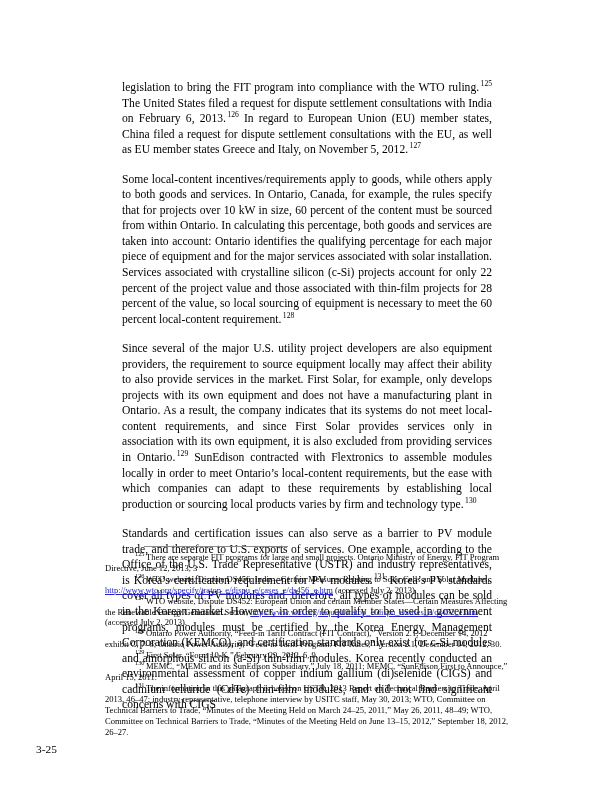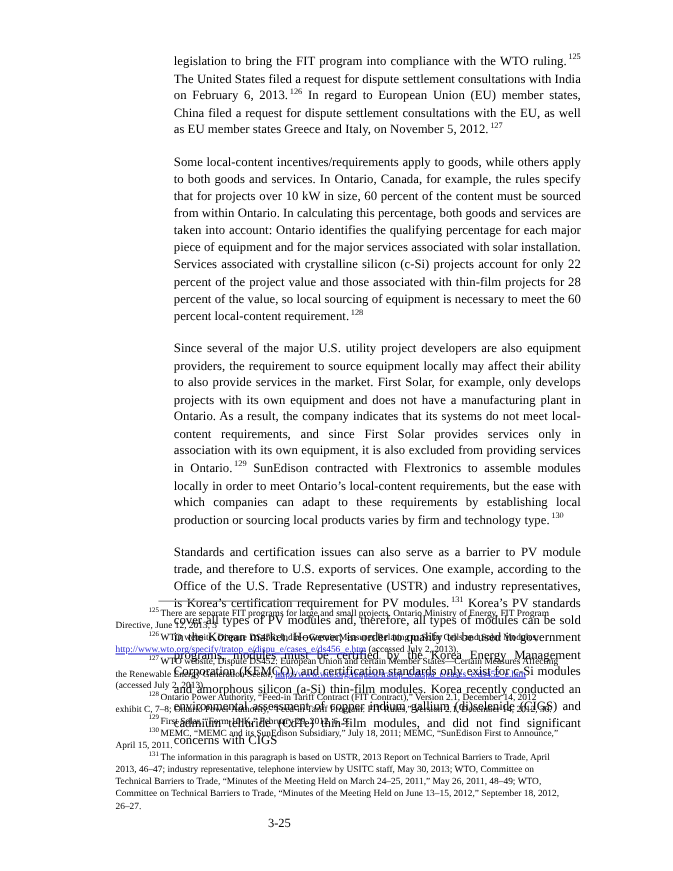--- a/index.html
+++ b/index.html
@@ -17,23 +17,22 @@
   }
   .page {
     position: absolute;
     left: 0; top: 0;
     width: 612px;
     height: 792px;
   }
   .content {
     position: absolute;
     left: 122px;
-    top: 48px;
+    top: 80px;
     width: 370px;
-    margin-left: 36px;
   }
   p.body-par {
     margin: 0 0 14px 0;
     font-size: 11.6px;
     line-height: 15.55px;
     text-align: justify;
     text-justify: inter-word;
     hyphens: none;
   }
   p.body-par:last-child { margin-bottom: 0; }
@@ -72,23 +71,24 @@
   a.url {
     color: #2222cc;
     text-decoration: underline;
   }
   .ital { }
   .page-number {
     position: absolute;
     left: 0;
     top: 742px;
     width: 508px;
-    text-align: center;
+    text-align: left;
     font-size: 11.4px;
     line-height: 14px;
+    padding-left: 36px;
   }
 </style>
 </head>
 <body>
 
 <div class="page">
 
   <div class="content">
       <p class="body-par">legislation to bring the FIT program into compliance with the WTO ruling.<sup class="fnref">125</sup> The United States filed a request for dispute settlement consultations with India on February 6, 2013.<sup class="fnref">126</sup> In regard to European Union (EU) member states, China filed a request for dispute settlement consultations with the EU, as well as EU member states Greece and Italy, on November 5, 2012.<sup class="fnref">127</sup></p>
       <p class="body-par">Some local-content incentives/requirements apply to goods, while others apply to both goods and services. In Ontario, Canada, for example, the rules specify that for projects over 10 kW in size, 60 percent of the content must be sourced from within Ontario. In calculating this percentage, both goods and services are taken into account: Ontario identifies the qualifying percentage for each major piece of equipment and for the major services associated with solar installation. Services associated with crystalline silicon (c-Si) projects account for only 22 percent of the project value and those associated with thin-film projects for 28 percent of the value, so local sourcing of equipment is necessary to meet the 60 percent local-content requirement.<sup class="fnref">128</sup></p>

